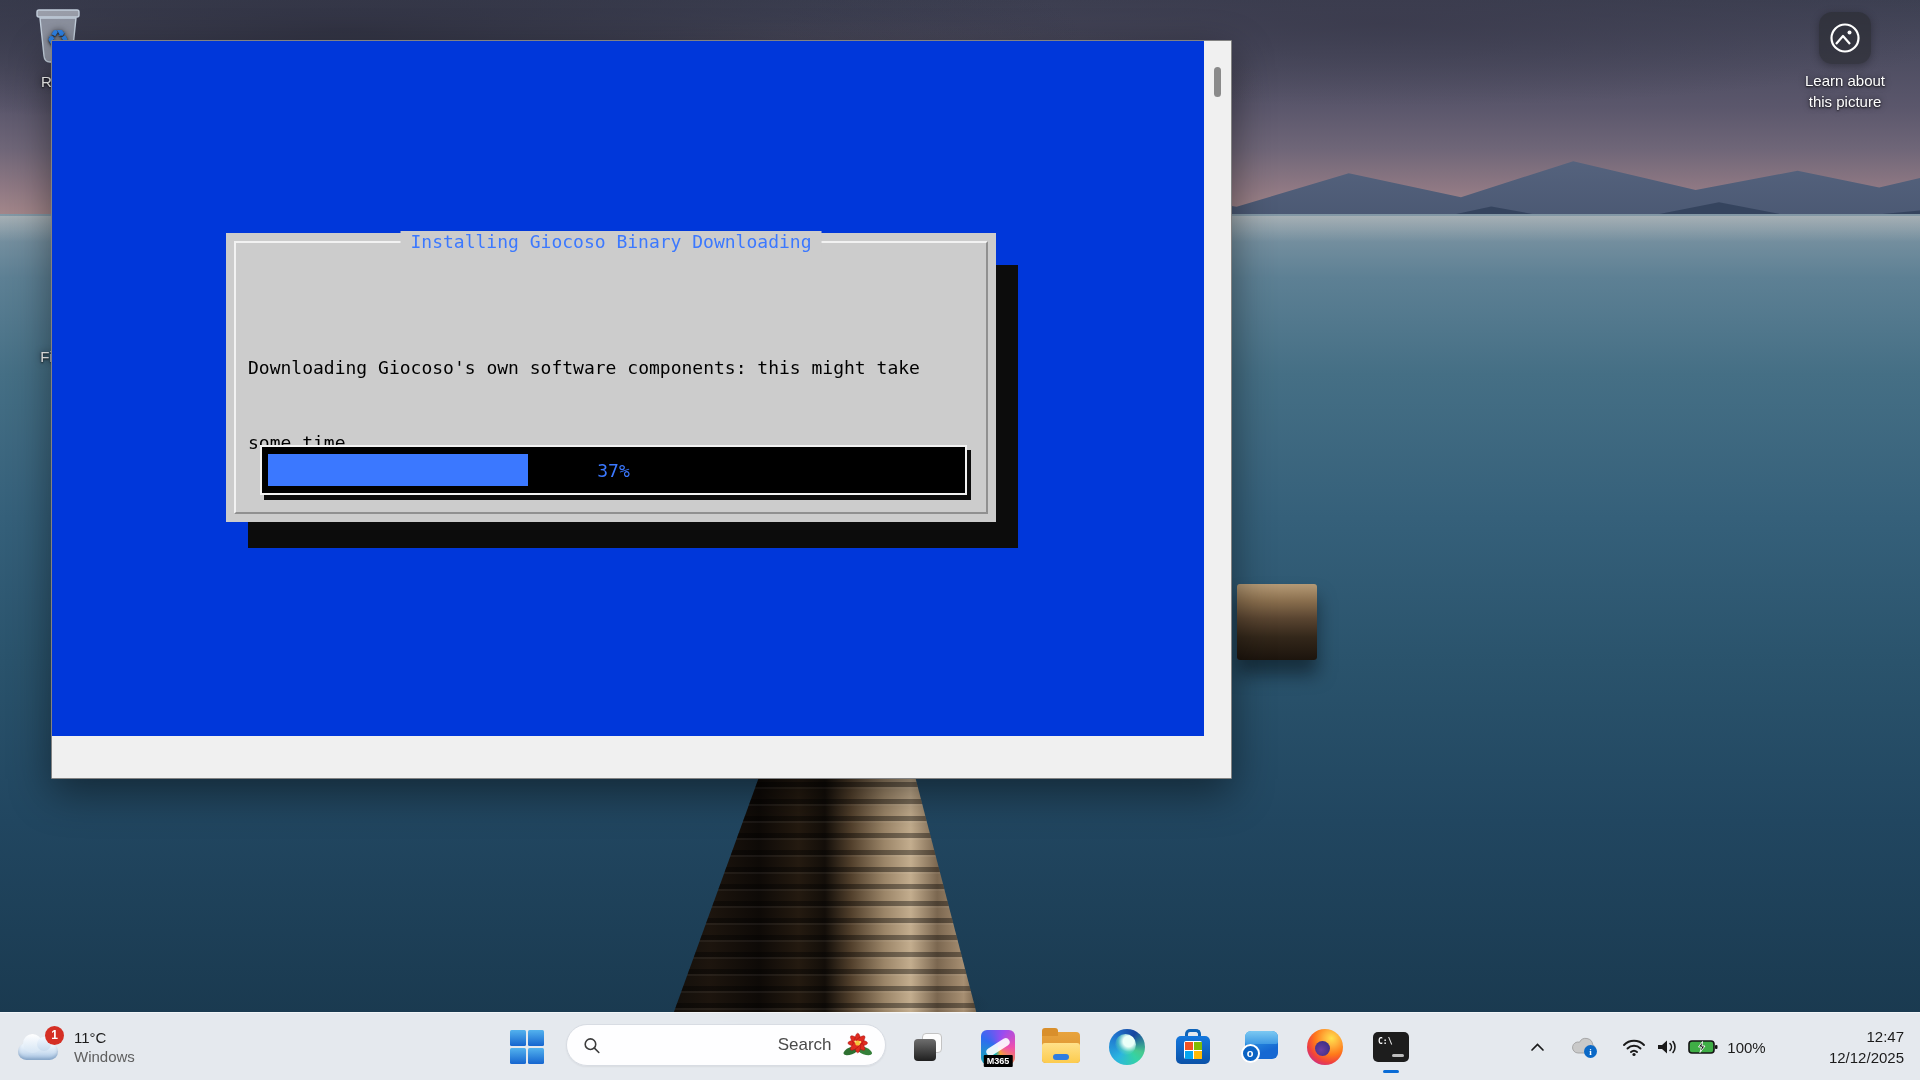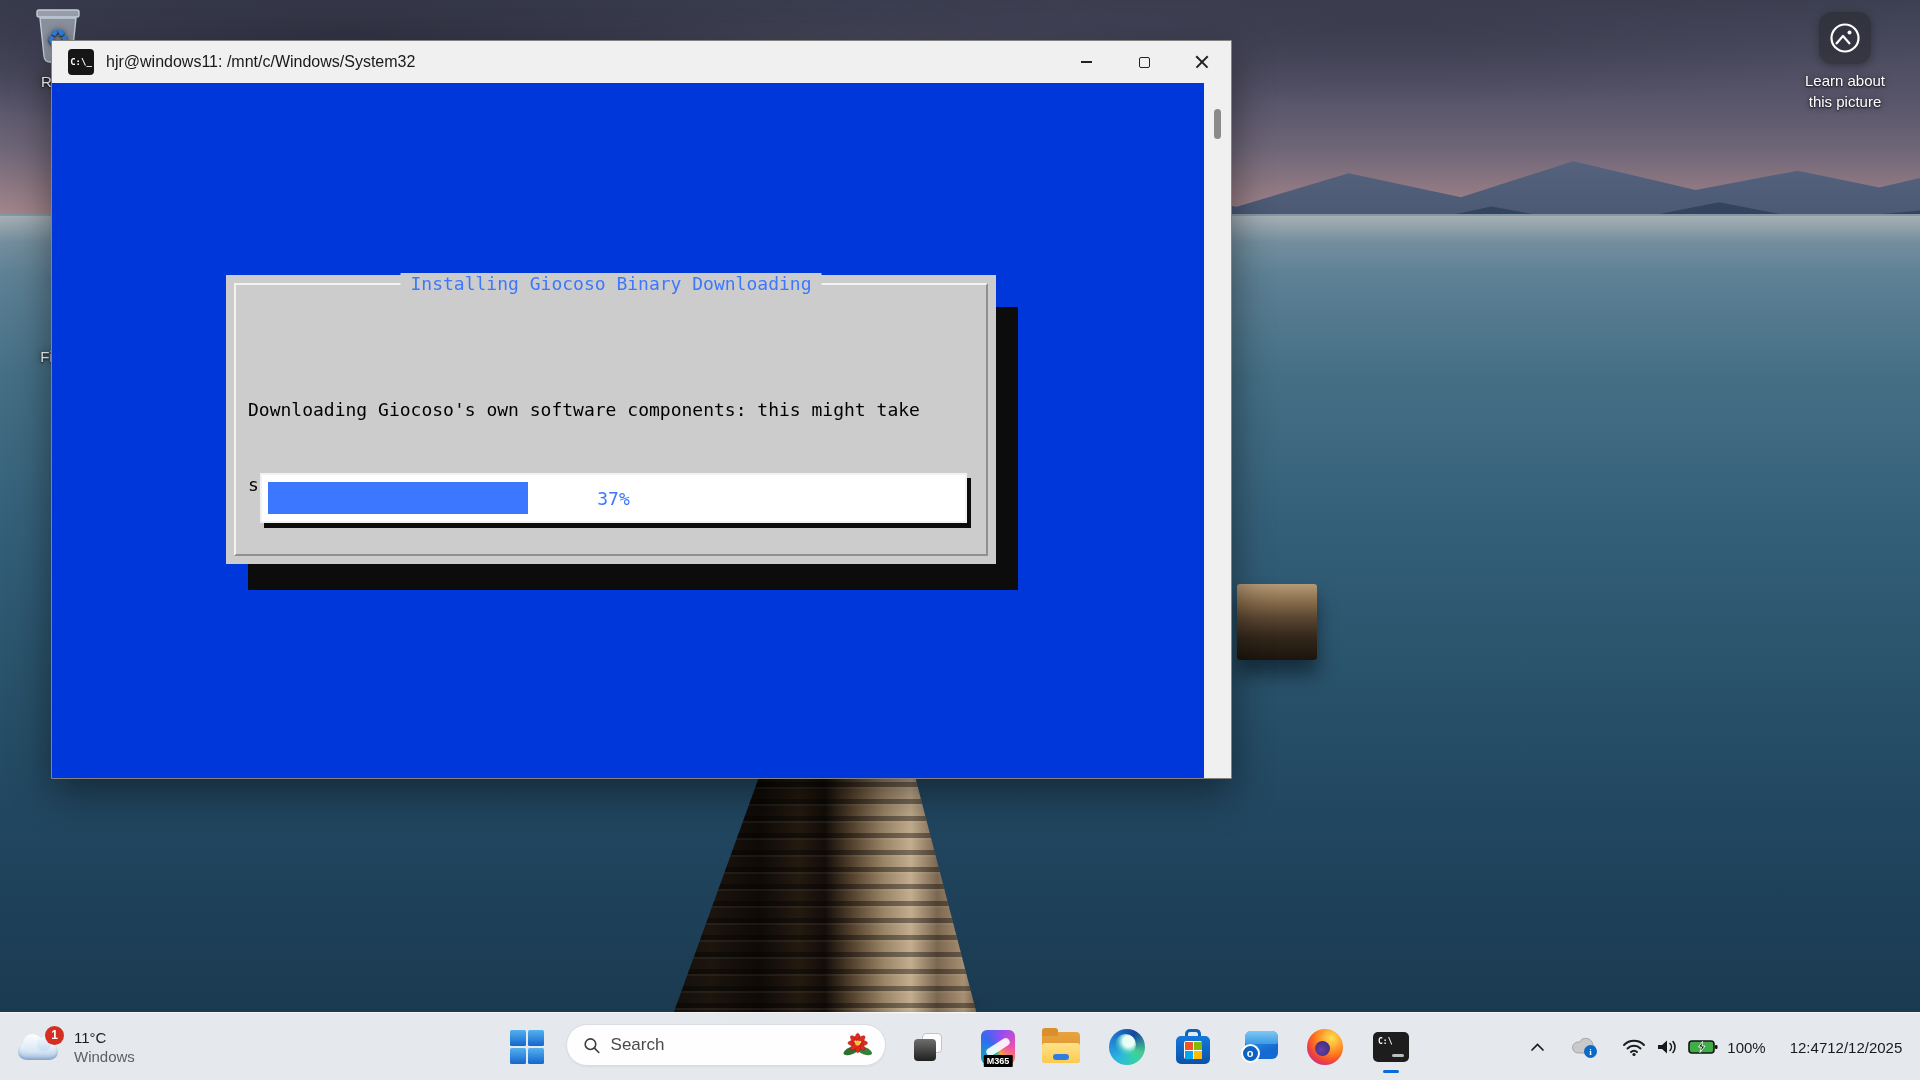--- a/index.html
+++ b/index.html
@@ -81,21 +81,21 @@
 
   
   .tui { font-family:"DejaVu Sans Mono", monospace; font-size:18px; }
   .dlg-shadow { position:absolute; left:196px; top:224px; width:770px; height:283px; background:#0C0C0C; }
   .dialog { position:absolute; left:174px; top:192px; width:770px; height:289px; background:#CCCCCC; }
   .dlg-border { position:absolute; inset:8px; border:2px solid;
     border-color:#f2f2f2 #909090 #909090 #f2f2f2; }
   .dlg-title { position:absolute; top:-2px; left:50%; transform:translateX(-50%);
     background:#CCCCCC; padding:0 10px; color:#3B78FF; white-space:nowrap; }
   .dlg-msg { position:absolute; left:22px; top:72px; color:#000000; line-height:25px; white-space:pre; }
-  .gauge { position:absolute; left:34px; top:198px; width:707px; height:50px; background:#ffffff;
+  .gauge { position:absolute; left:34px; top:212px; width:707px; height:50px; background:#000000;
     border:2px solid #f2f2f2; box-shadow:4px 5px 0 #0C0C0C; }
   .gauge-fill { position:absolute; left:6px; top:7px; bottom:7px; width:37%; background:#3B78FF; }
   .gauge-label { position:absolute; left:0; right:0; top:50%; transform:translateY(-50%);
     text-align:center; color:#3B78FF; }
 
   
   .taskbar { position:absolute; left:0; top:1012px; width:1920px; height:68px; z-index:10;
     background:rgba(241,245,251,.94); border-top:1px solid rgba(255,255,255,.55);
     backdrop-filter:blur(16px) saturate(1.3); }
   .taskbar button { background:none; border:none; cursor:default; }
@@ -117,21 +117,21 @@
   .start { position:absolute; left:505px; top:15px; width:44px; height:38px;
     display:flex; align-items:center; justify-content:center; }
   .winlogo { display:grid; grid-template-columns:16px 16px; grid-template-rows:16px 16px; gap:2px; }
   .winlogo span { background:linear-gradient(180deg,#53b2ee 0%,#1565cf 100%); border-radius:1.5px; }
 
   .search-pill { position:absolute; left:566px; top:1023px; width:320px; height:42px; border-radius:21px;
     background:rgba(255,255,255,.96); border:1px solid #d8dce3; display:flex; align-items:center;
     padding:0 12px 0 16px; gap:10px; box-shadow:0 1px 2px rgba(0,0,0,.06); }
   .search-pill { position:absolute; left:566px; top:11px; }
   .search-input { border:none; outline:none; background:transparent; font-size:17px; color:#454545;
-    flex:1; font-family:"Liberation Sans",sans-serif; }
+    flex:1; font-family:"Liberation Sans",sans-serif;text-align:right; }
   .search-input::placeholder { color:#4a4a4a; opacity:1; }
 
   .tb-app { position:absolute; top:12px; width:44px; height:44px;
     display:flex; align-items:center; justify-content:center; }
   .taskview-back { position:absolute; right:5px; top:4px; width:20px; height:20px; border-radius:4px;
     background:#fdfdfd; border:1px solid #c3c3c3; }
   .taskview-front { position:absolute; left:5px; bottom:4px; width:22px; height:22px; border-radius:4px;
     background:linear-gradient(180deg,#6e6e6e,#1f1f1f); }
   .taskview-wrap { position:relative; width:38px; height:36px; }
 
@@ -187,21 +187,21 @@
   .ic-term { position:relative; width:36px; height:30px; background:#1d1d1d; border-radius:5px;
     color:#fff; font:700 8px/1 "DejaVu Sans Mono",monospace; }
   .ic-term .prompt { position:absolute; left:5px; top:6px; }
   .ic-term .bar { position:absolute; right:5px; bottom:5px; width:12px; height:3px; background:#bdbdbd; border-radius:2px; }
   .run-pill { position:absolute; left:50%; bottom:2px; transform:translateX(-50%);
     width:16px; height:3px; border-radius:2px; background:#0a6cd6; } 
   .tray-btn { position:absolute; top:18px; height:32px; display:flex; align-items:center; justify-content:center; }
   #tray-chevron { left:1522px; width:30px; }
   #tray-cloud { left:1566px; width:38px; }
   #tray-cluster { left:1610px; width:168px; gap:9px; }
-  #clock { left:1788px; width:116px; top:12px; height:44px; }
+  #clock { left:1788px; width:116px; top:12px; height:44px; flex-direction:column; align-items:flex-end; }
   .clock-line { font-size:15px; color:#1b1b1b; line-height:21px; text-align:right; }
   .pct { font-size:15px; color:#1b1b1b; }
 </style>
 </head>
 <body>
 
 <div id="screen">
 
   <div class="wp">
     <div class="sky"></div>
@@ -236,35 +236,20 @@
         <circle cx="17" cy="17" r="13.5" fill="none" stroke="#fff" stroke-width="2.2"></circle>
         <circle cx="21.5" cy="11.5" r="2" fill="#fff"></circle>
         <path d="M8 23 l7-8 7 8" fill="none" stroke="#fff" stroke-width="2.2" stroke-linejoin="round"></path>
       </svg>
     </span>
     <span class="lbl">Learn about</span>
     <span class="lbl">this picture</span>
   </button>
 
   <div class="window">
-    <div class="titlebar">
-      <div class="tb-ico">C:\_</div>
-      <div class="tb-title">hjr@windows11: /mnt/c/Windows/System32</div>
-      <div class="tb-btns">
-        <button class="wbtn">
-            <span class="g-min"></span>
-          </button>
-        <button class="wbtn">
-            <span class="g-max"></span>
-          </button>
-        <button class="wbtn">
-            <span class="g-close"></span>
-          </button>
-      </div>
-    </div>
 
     <div class="term-content tui">
       <div class="term-blue"></div>
 
       <div class="dlg-shadow"></div>
       <div class="dialog">
         <div class="dlg-border"></div>
         <div class="dlg-title">Installing Giocoso Binary Downloading</div>
         <div class="dlg-msg">
           <div>Downloading Giocoso's own software components: this might take</div>

